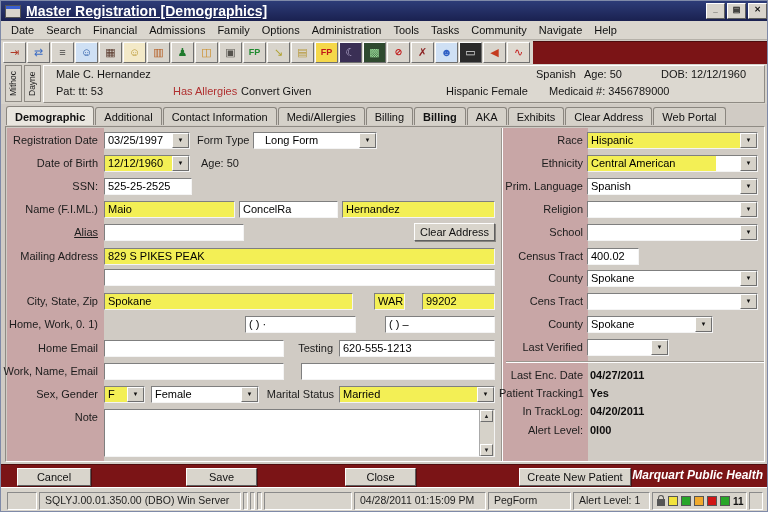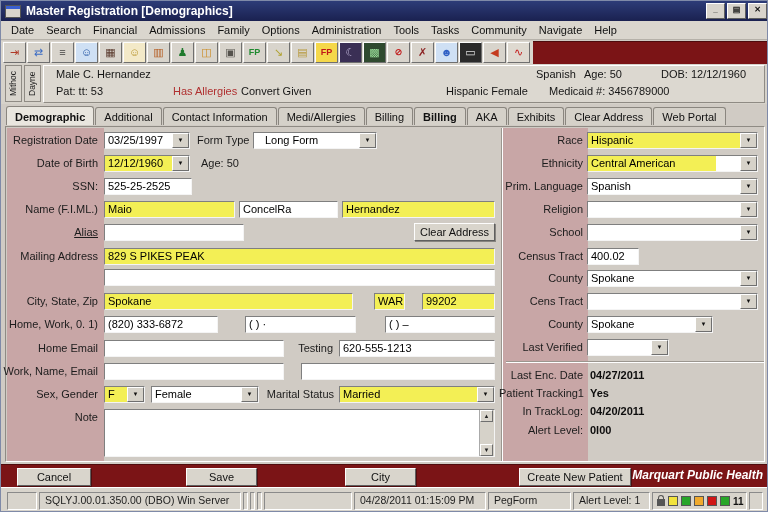--- a/index.html
+++ b/index.html
@@ -5,21 +5,21 @@
   html,body{margin:0;padding:0;background:#888;}
   #app{position:relative;width:768px;height:512px;background:#d0cbc4;
        font-family:"Liberation Sans",sans-serif;overflow:hidden;
        border:1px solid #7f8aa8;box-sizing:border-box;}
   
   #titlebar{position:absolute;left:0;top:0;width:768px;height:20px;
     background:linear-gradient(180deg,#2d3c78,#1a2150);display:flex;align-items:center;}
   #titlebar .wicon{width:14px;height:11px;margin:0 5px 0 4px;background:#d8d4cc;
     border:1px solid #555;position:relative;}
   #titlebar .wicon::before{content:"";position:absolute;left:0;top:0;right:0;height:3px;background:#3a5fd0;}
-  #titlebar .ttl{color:#fff;font-size:12px;font-weight:bold;flex:1;white-space:nowrap;}
+  #titlebar .ttl{color:#fff;font-size:14px;font-weight:bold;flex:1;white-space:nowrap;text-decoration:underline;}
   .winbtn{width:17px;height:14px;margin-right:2px;background:#d8d4cc;
     border:1px solid;border-color:#fff #5f5f5f #5f5f5f #fff;font-size:8px;line-height:12px;
     text-align:center;color:#111;font-weight:bold;}
   
   #menubar{position:absolute;left:0;top:20px;width:768px;height:19px;background:#dad6ce;
     border-bottom:1px solid #b5b1a9;display:flex;align-items:center;padding-left:4px;box-sizing:border-box;}
   .mitem{font-size:11px;color:#111;padding:2px 6px;white-space:nowrap;}
   
   #toolbar{position:absolute;left:0;top:40px;width:768px;height:23px;background:#dad6ce;display:flex;}
   #toolbar-icons{display:flex;align-items:center;padding-left:2px;}
@@ -245,21 +245,20 @@
   <div class="box fld" style="left:103px;top:223px;width:140px;"></div>
   <div class="pushbtn" style="left:413px;top:222px;width:81px;height:18px;line-height:16px;">Clear Address</div>
 
   <div class="box fld yellow" style="left:103px;top:247px;width:391px;">829 S PIKES PEAK</div>
   <div class="box fld" style="left:103px;top:268px;width:391px;"></div>
 
   <div class="box fld yellow" style="left:103px;top:292px;width:249px;">Spokane</div>
   <div class="box fld yellow" style="left:373px;top:292px;width:31px;">WAR</div>
   <div class="box fld yellow" style="left:421px;top:292px;width:73px;">99202</div>
 
-  <div class="box fld" style="left:103px;top:315px;width:114px;">(820) 333-6872</div>
   <div class="box fld" style="left:244px;top:315px;width:111px;">( )  ·</div>
   <div class="box fld" style="left:384px;top:315px;width:110px;">( )  –</div>
 
   <div class="box fld" style="left:103px;top:339px;width:180px;"></div>
   <div class="lbl" style="left:292px;top:339px;width:40px;">Testing</div>
   <div class="box fld" style="left:338px;top:339px;width:156px;">620-555-1213</div>
 
   <div class="box fld" style="left:103px;top:362px;width:180px;"></div>
   <div class="box fld" style="left:300px;top:362px;width:194px;"></div>
 
@@ -338,21 +337,21 @@
     <div class="carw">▼</div>
   </div>
   <div class="sval" style="left:589px;top:366px;">04/27/2011</div>
   <div class="sval" style="left:589px;top:384px;">Yes</div>
   <div class="sval" style="left:589px;top:402px;">04/20/2011</div>
   <div class="sval" style="left:589px;top:421px;">0l00</div>
 
   <div id="footer">
     <div class="pushbtn" style="left:16px;top:3px;width:74px;height:18px;line-height:16px;">Cancel</div>
     <div class="pushbtn" style="left:185px;top:3px;width:71px;height:18px;line-height:16px;">Save</div>
-    <div class="pushbtn" style="left:344px;top:3px;width:71px;height:18px;line-height:16px;">City</div>
+    <div class="pushbtn" style="left:344px;top:3px;width:71px;height:18px;line-height:16px;">Close</div>
     <div class="pushbtn" style="left:518px;top:3px;width:112px;height:18px;line-height:16px;">Create New Patient</div>
     <div class="brand">Marquart Public Health</div>
   </div>
 
   <div id="statusbar">
     <div class="cell" style="left:6px;width:30px;"></div>
     <div class="cell" style="left:38px;width:202px;">SQLYJ.00.01.350.00 (DBO) Win Server</div>
     <div class="cell" style="left:242px;width:5px;padding:0;"></div>
     <div class="cell" style="left:249px;width:5px;padding:0;"></div>
     <div class="cell" style="left:256px;width:5px;padding:0;"></div>

